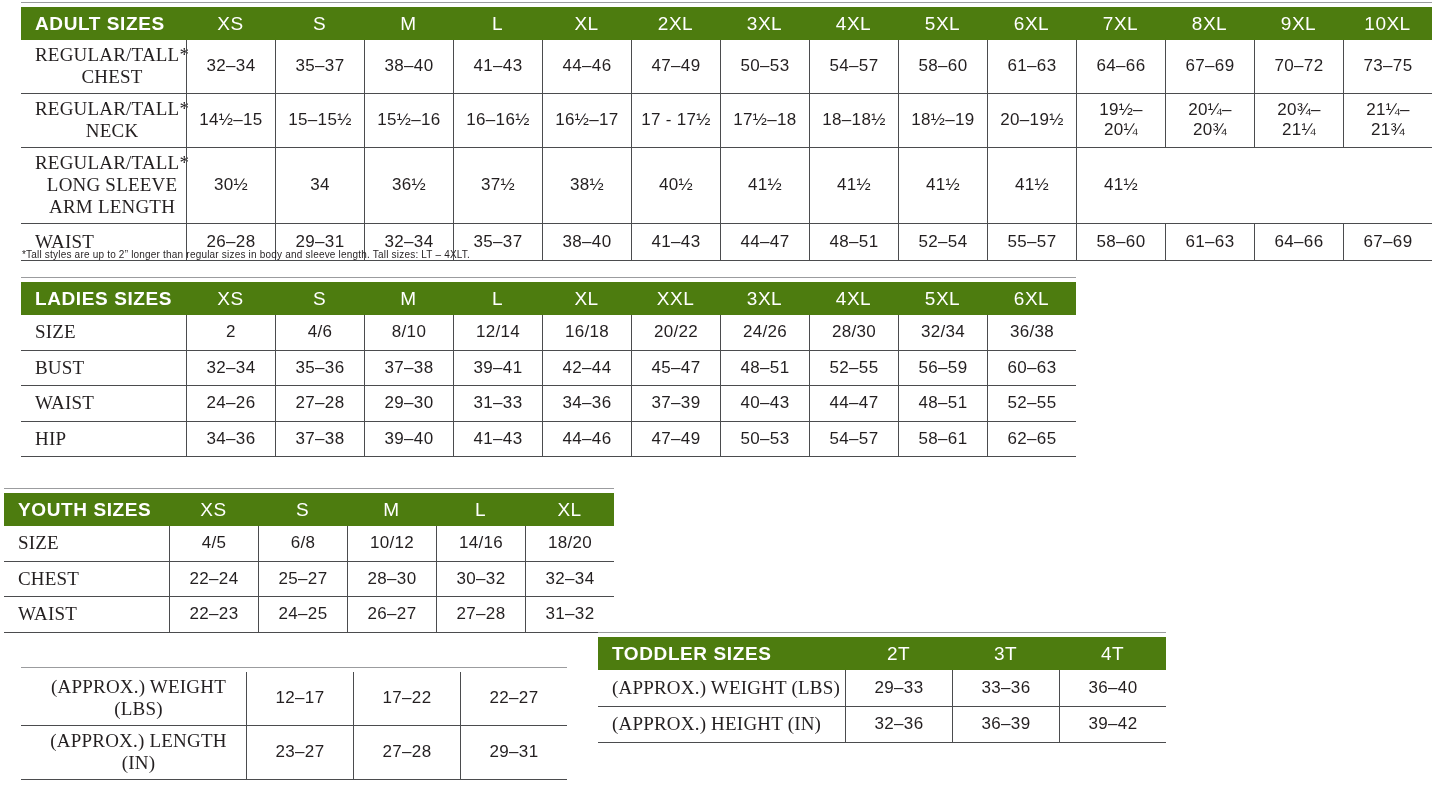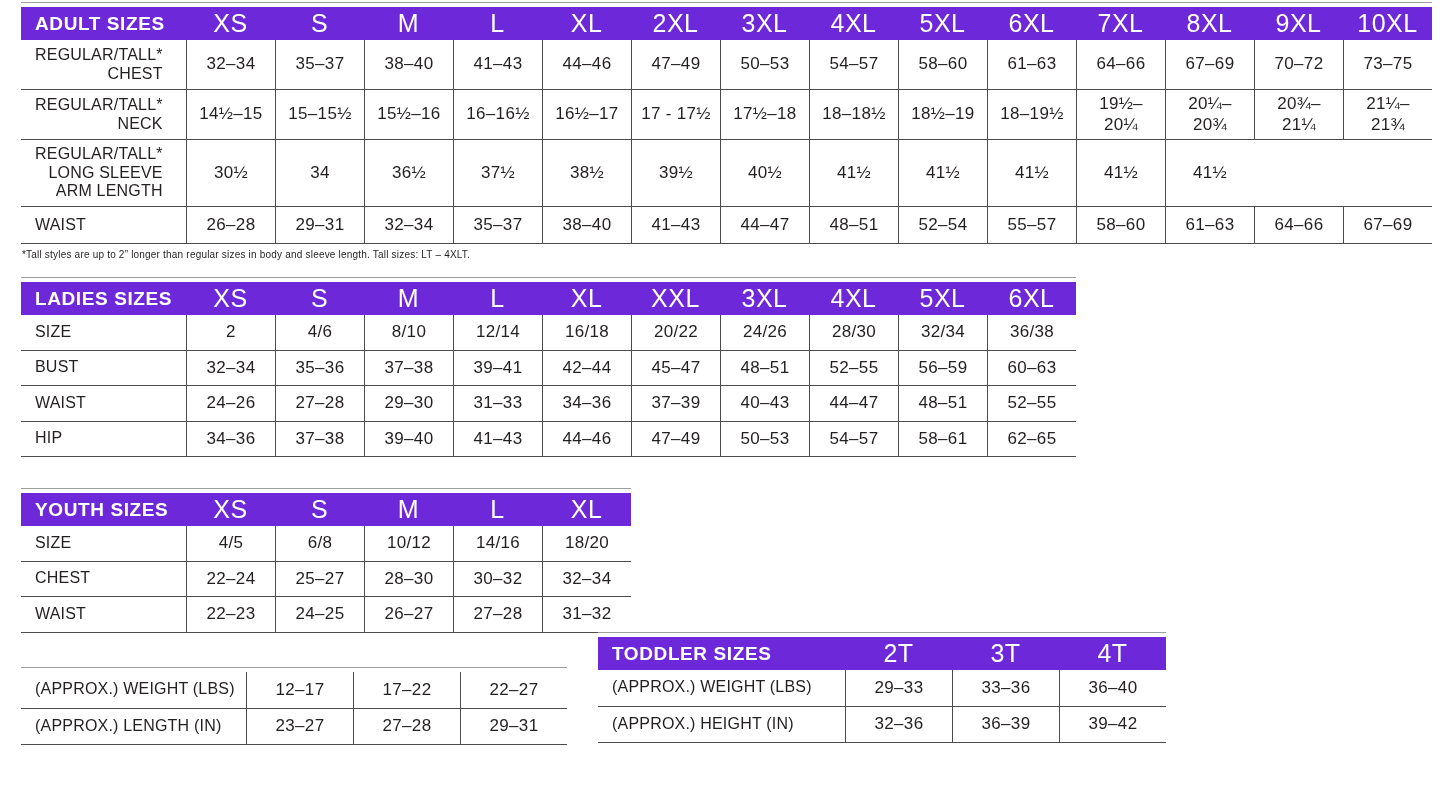--- a/index.html
+++ b/index.html
@@ -18,34 +18,34 @@
   .size-table {
     position: absolute;
     border-top: 1px solid #9b9c9e;
     padding-top: 4px;
     background: #ffffff;
   }
 
   .header-row {
     display: grid;
     align-items: center;
-    background: #6d28d9;
+    background: #4d7c0f;
     height: 33px;
     color: #ffffff;
   }
   .title-cell {
     font-weight: 700;
     font-size: 19px;
     letter-spacing: 0.6px;
     padding-left: 14px;
     white-space: nowrap;
   }
   .col-head {
     text-align: center;
-    font-size: 25px;
+    font-size: 19px;
     font-weight: 400;
     letter-spacing: 0.5px;
   }
 
   .row {
     display: grid;
     border-bottom: 1px solid #4b4c4e;
   }
   .cell {
     display: flex;
@@ -56,31 +56,32 @@
     font-size: 17px;
     letter-spacing: 0.3px;
     padding: 4px 2px;
     white-space: pre-line;
     line-height: 1.18;
     color: #231f20;
   }
   .label-cell {
     border-left: none;
     justify-content: flex-start;
-    text-align: right;
+    text-align: center;
     padding-left: 14px;
     padding-right: 4px;
-    font-size: 16px;
+    font-size: 19px;
     letter-spacing: 0.2px;
+    font-family: Liberation Serif, serif;
   }
 
   
   .t-adult   { top: 2px;   left: 21px;  width: 1411px; }
   .t-ladies  { top: 277px; left: 21px;  width: 1055px; }
-  .t-youth   { top: 488px; left: 21px;  width: 610px;  }
+  .t-youth   { top: 488px; left: 4px;  width: 610px;  }
   .t-infant  { top: 667px; left: 21px;  width: 546px;  }
   .t-toddler { top: 632px; left: 598px; width: 568px;  }
 
   .t-adult .row-0, .t-adult .row-1 { min-height: 50px; }
   .t-adult .row-2 { min-height: 67px; }
   .t-adult .row-3 { min-height: 37px; }
   .t-ladies .row, .t-youth .row { min-height: 35.5px; }
   .t-infant .row, .t-toddler .row { min-height: 36.5px; }
 
   .footnote {
@@ -138,40 +139,39 @@
 NECK</div>
         <div class="cell">14½–15</div>
         <div class="cell">15–15½</div>
         <div class="cell">15½–16</div>
         <div class="cell">16–16½</div>
         <div class="cell">16½–17</div>
         <div class="cell">17 - 17½</div>
         <div class="cell">17½–18</div>
         <div class="cell">18–18½</div>
         <div class="cell">18½–19</div>
-        <div class="cell">18–19½</div>
+        <div class="cell">20–19½</div>
         <div class="cell">19½–
 20¼</div>
         <div class="cell">20¼–
 20¾</div>
         <div class="cell">20¾–
 21¼</div>
         <div class="cell">21¼–
 21¾</div>
       </div>
       <div class="row row-2" style="grid-template-columns: 165px repeat(14, 89px);">
         <div class="cell label-cell">REGULAR/TALL*
 LONG SLEEVE
 ARM LENGTH</div>
         <div class="cell">30½</div>
         <div class="cell">34</div>
         <div class="cell">36½</div>
         <div class="cell">37½</div>
         <div class="cell">38½</div>
-        <div class="cell">39½</div>
         <div class="cell">40½</div>
         <div class="cell">41½</div>
         <div class="cell">41½</div>
         <div class="cell">41½</div>
         <div class="cell">41½</div>
         <div class="cell">41½</div>
       </div>
       <div class="row row-3" style="grid-template-columns: 165px repeat(14, 89px);">
         <div class="cell label-cell">WAIST</div>
         <div class="cell">26–28</div>

